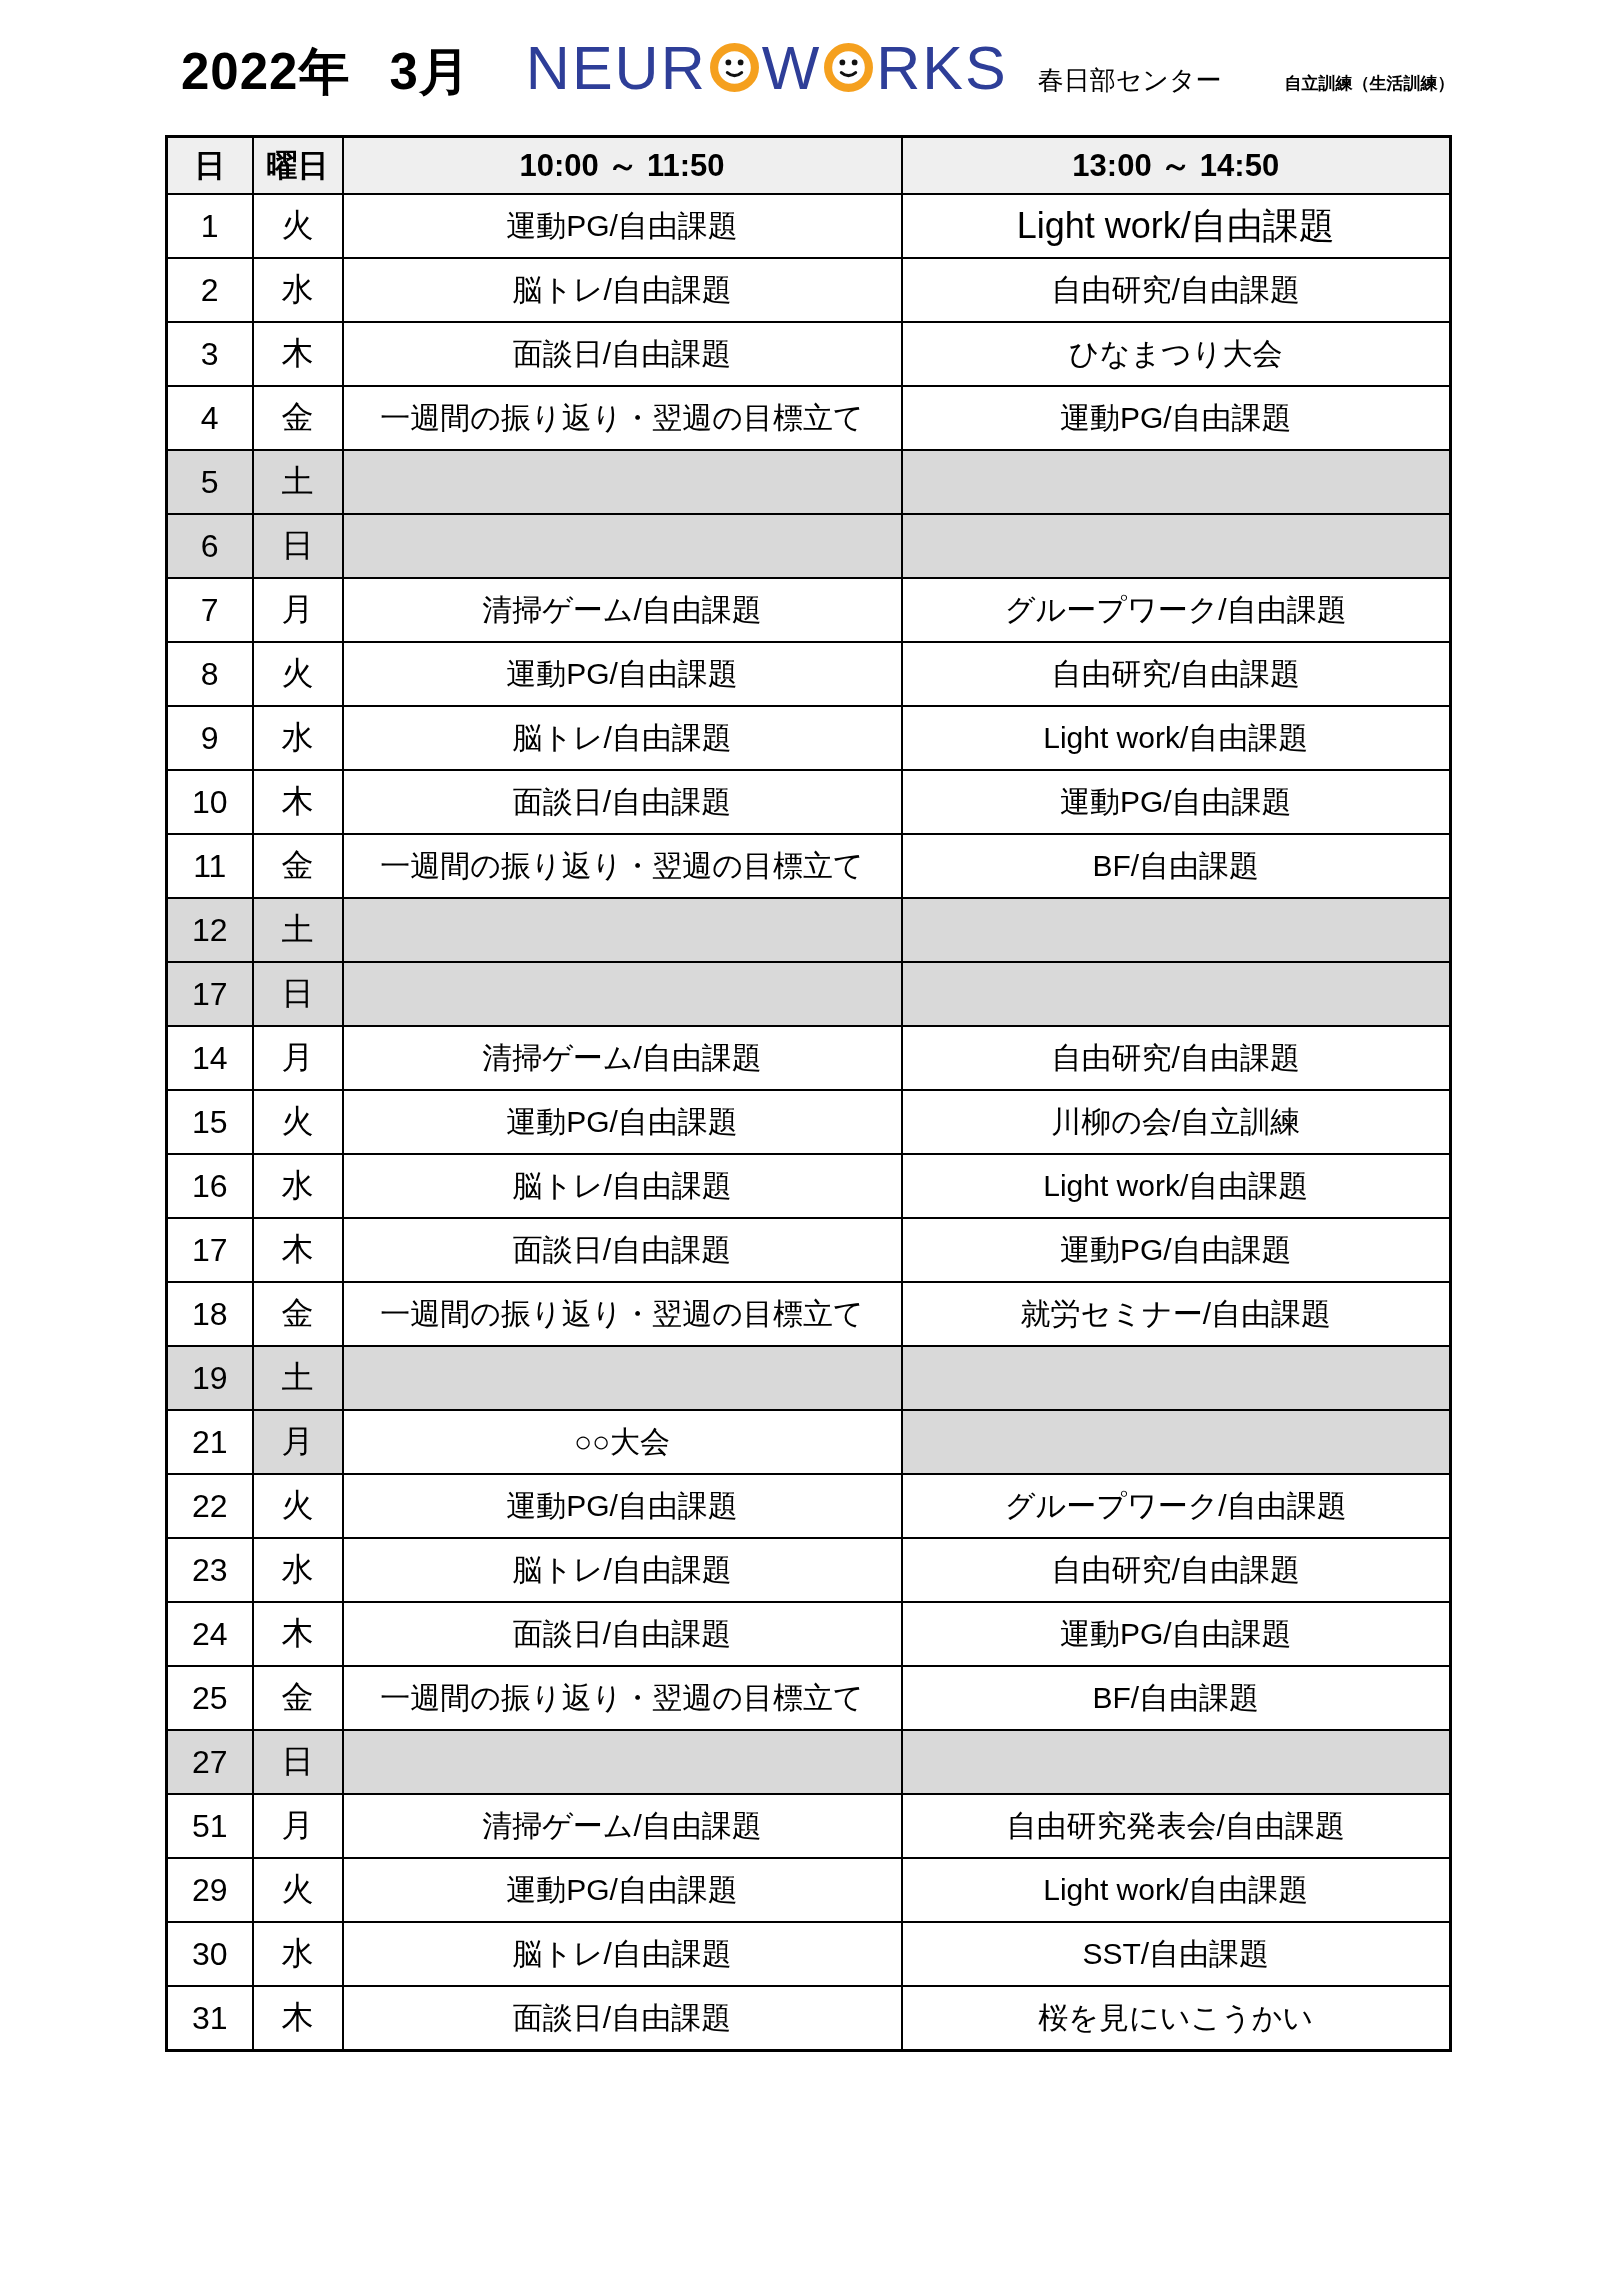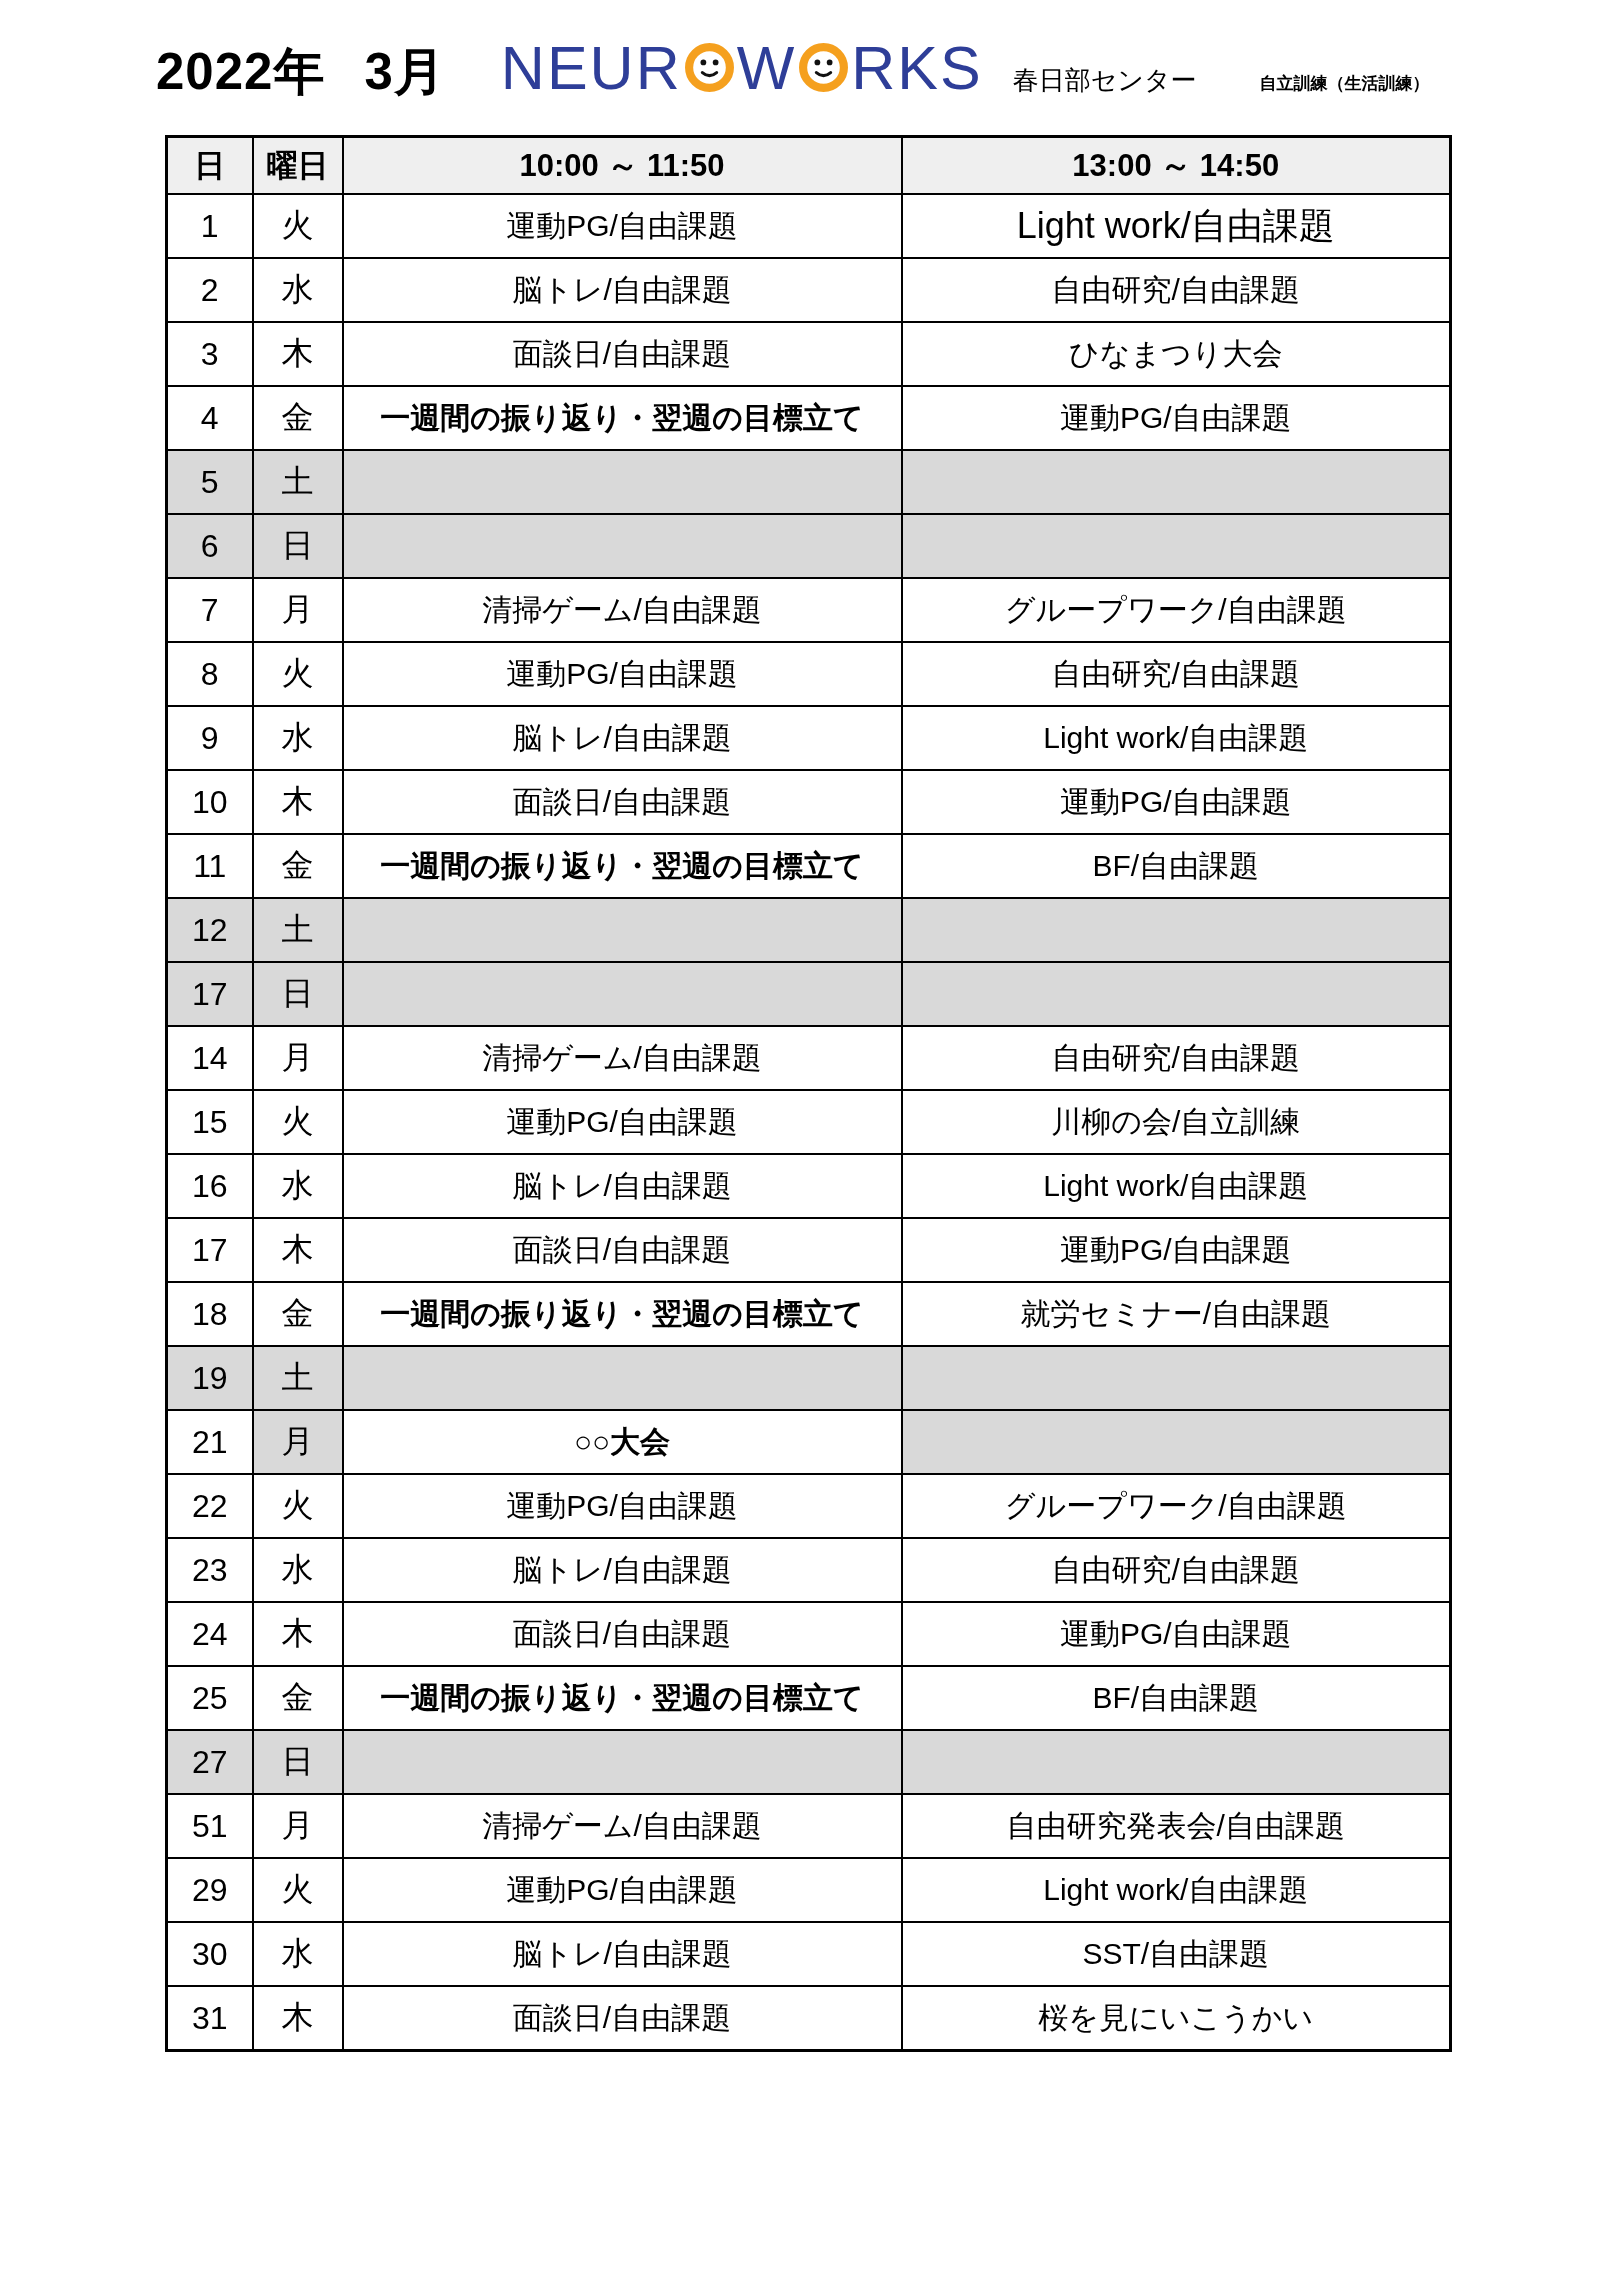--- a/index.html
+++ b/index.html
@@ -5,21 +5,21 @@
   html,body{margin:0;padding:0;}
   body{
     width:1620px;height:2293px;position:relative;background:#ffffff;color:#000;
     font-family:"Liberation Sans","DejaVu Sans",sans-serif;
     --logo-blue:#2e3e98;--logo-orange:#f5a01e;--shade:#d9d9d9;--header-fill:#efefef;
   }
   .page{position:absolute;inset:0;background:#fff;}
 
   
   .doc-header{
-    position:absolute;left:156px;top:33px;right:157px;
+    position:absolute;left:181px;top:33px;right:157px;
     display:flex;align-items:baseline;white-space:nowrap;
   }
   .title{font-size:51px;font-weight:bold;letter-spacing:1px;}
   .title .month{margin-left:39px;}
   .logo{
     margin-left:55px;font-size:61px;font-weight:normal;color:var(--logo-blue);
     letter-spacing:2px;
   }
   .logo svg{vertical-align:-3.9px;margin:0 2px;}
   .o-ring{stroke:var(--logo-orange);}
@@ -35,21 +35,21 @@
   .schedule th,.schedule td{
     border:2.9px solid #000;text-align:center;vertical-align:middle;
     padding:0;overflow:hidden;
   }
   .schedule thead th{
     height:55px;background:var(--header-fill);
     font-size:31px;font-weight:bold;
   }
   .schedule td{height:62px;font-size:30px;}
   .schedule td.c-day,.schedule td.c-wd{font-size:32px;}
-  .schedule td.b{font-weight:bold;}
+  .schedule td.b{font-weight:normal;}
   .schedule td.lg{font-size:36px;}
   .schedule td.g{background:var(--shade);}
 </style>
 </head>
 <body style="--logo-blue: #2e3e98; --logo-orange: #f5a01e; --shade: #d9d9d9; --header-fill: #efefef;">
 
 <div class="page">
 
   <div class="doc-header">
     <span class="title"><span>2022年</span><span class="month">3月</span></span>

